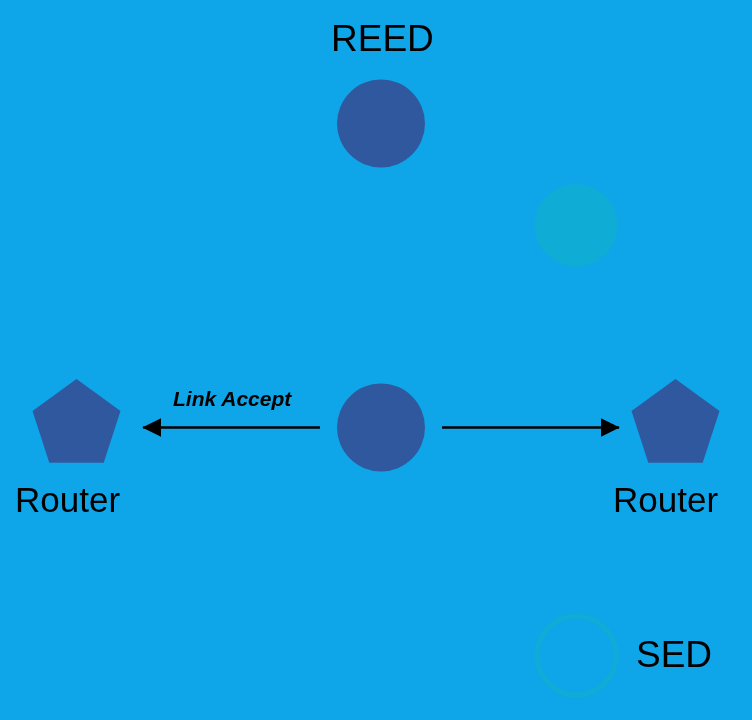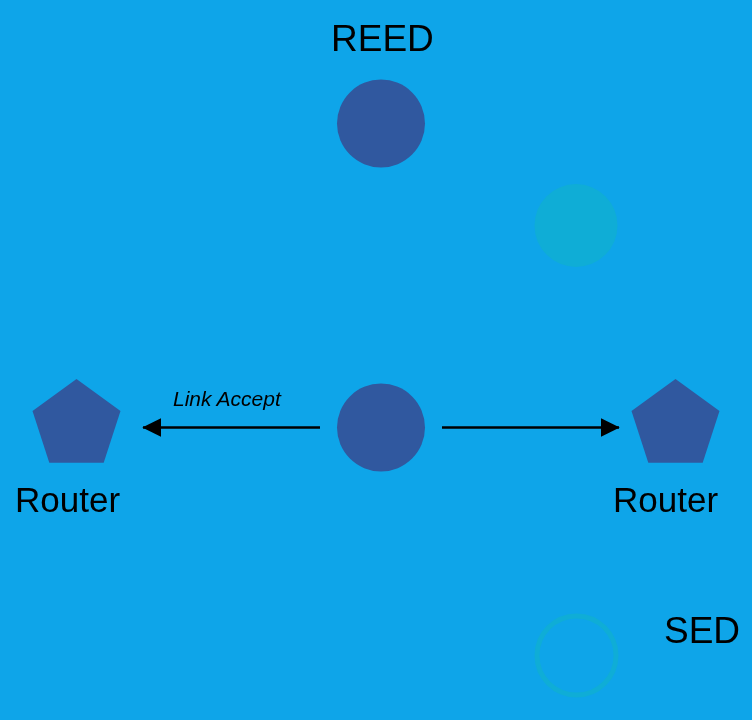--- a/index.html
+++ b/index.html
@@ -25,38 +25,38 @@
     font-family: "Liberation Sans", sans-serif;
     font-weight: 400;
     white-space: nowrap;
     line-height: 1;
   }
   .edge-label {
     position: absolute;
     color: #000000;
     font-family: "Liberation Sans", sans-serif;
     font-style: italic;
-    font-weight: 400;
+    font-weight: 700;
     white-space: nowrap;
     line-height: 1;
   }
   .shape-layer {
     position: absolute;
     left: 0;
     top: 0;
     width: 752px;
     height: 720px;
   }
 
   
   #label-reed        { left: 331px; top: 20px;  font-size: 37px; }
   #label-med         { left: 634px; top: 206px; font-size: 37px; }
   #label-router-left { left: 15px;  top: 482px; font-size: 35px; }
   #label-router-right{ left: 613px; top: 482px; font-size: 35px; }
-  #label-sed         { left: 636px; top: 612px; font-size: 37px; margin-left: 28px; }
+  #label-sed         { left: 636px; top: 636px; font-size: 37px; }
   #label-link-accept { left: 173px; top: 388px; font-size: 21px; }
 </style>
 </head>
 <body>
 
 <div id="diagram-canvas">
 
   <svg class="shape-layer" viewBox="0 0 752 720" xmlns="http://www.w3.org/2000/svg">
 
     <defs>

